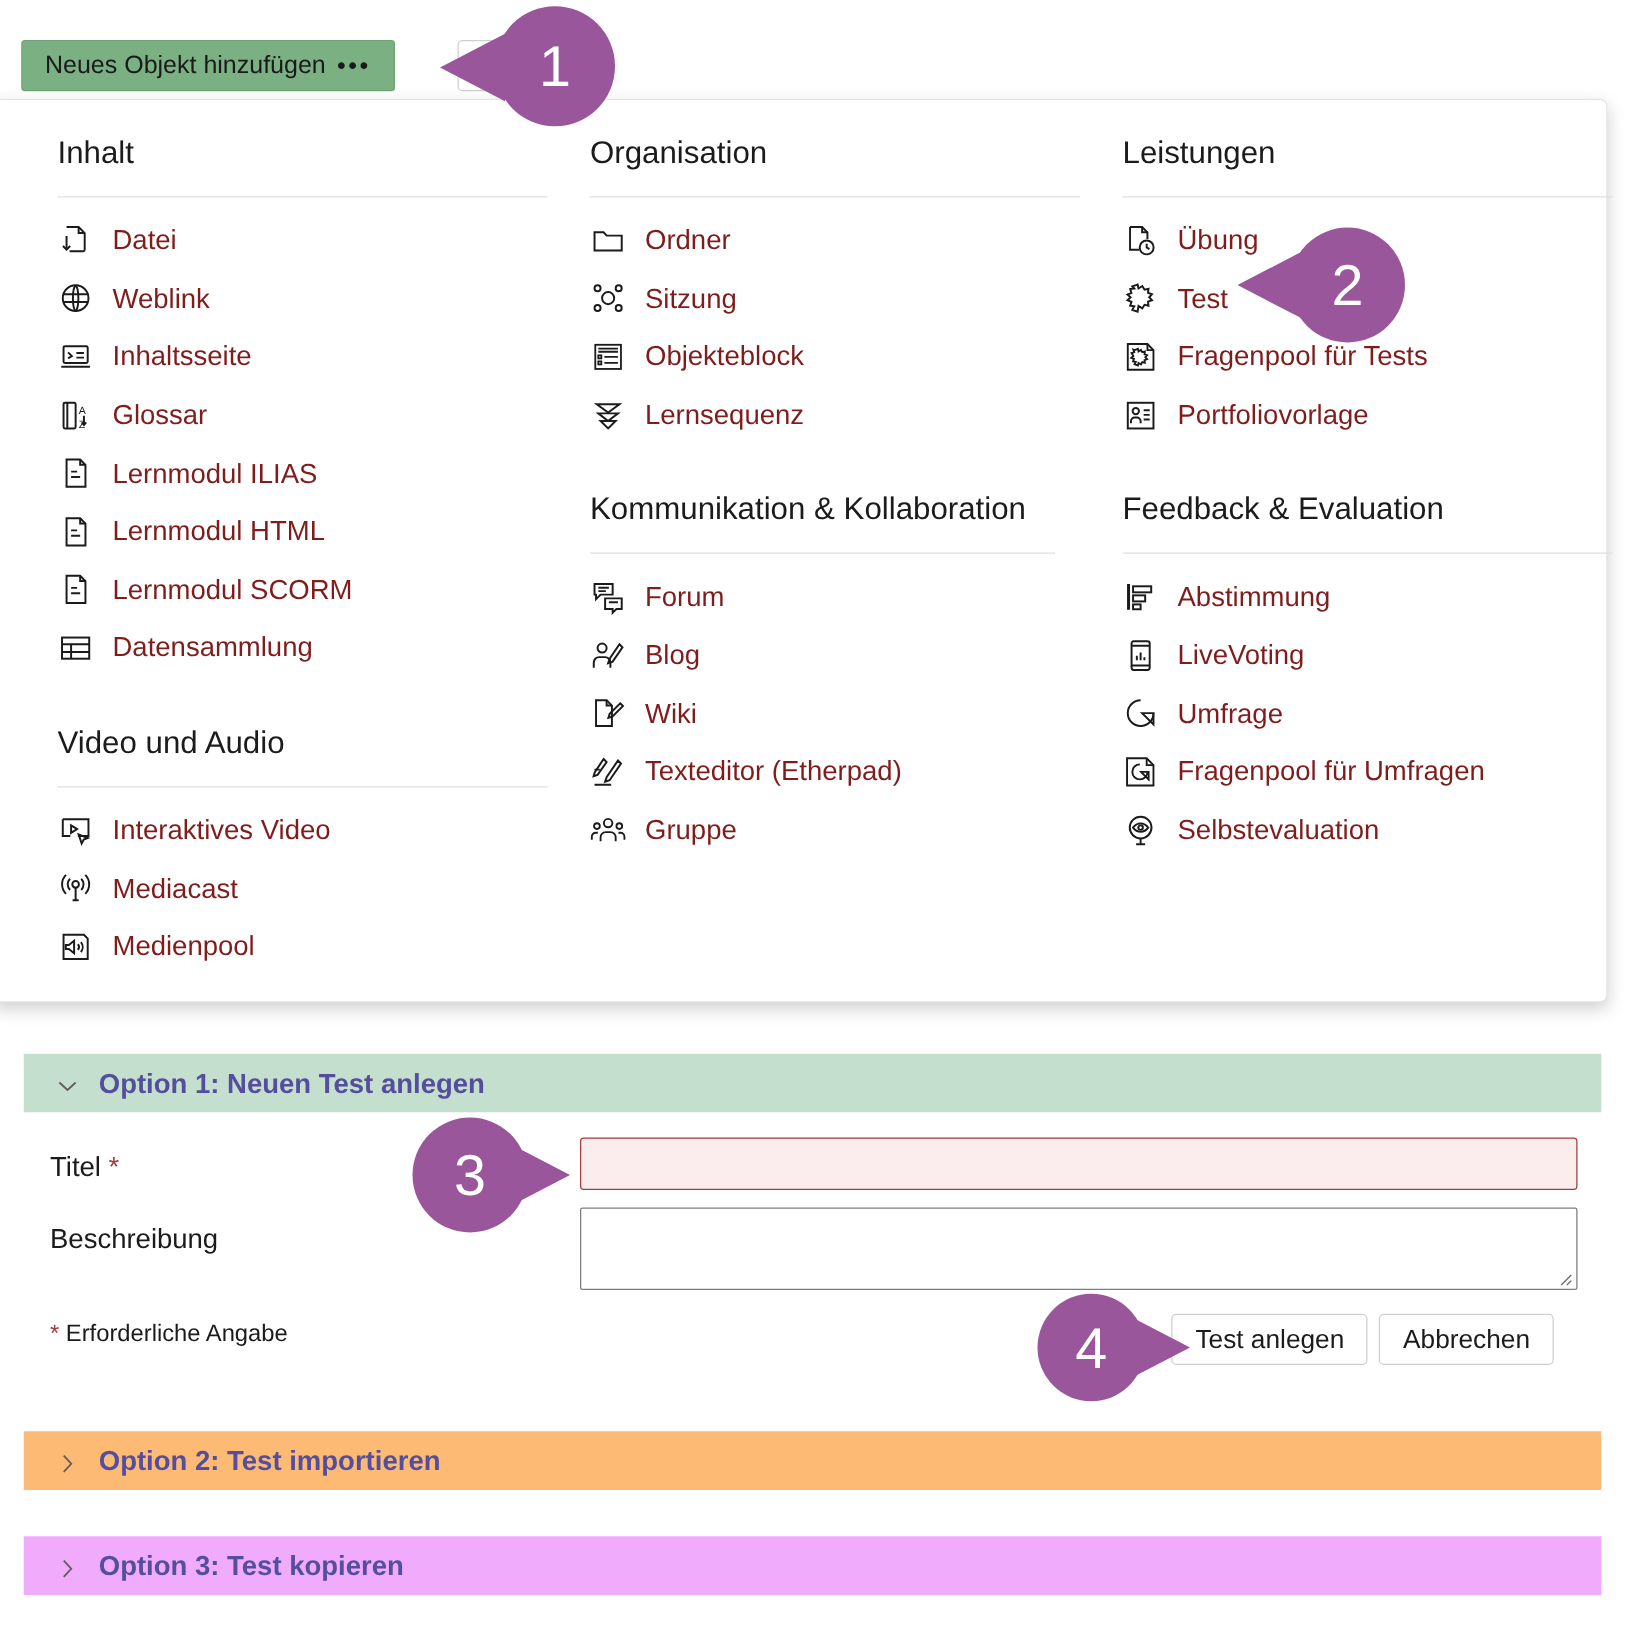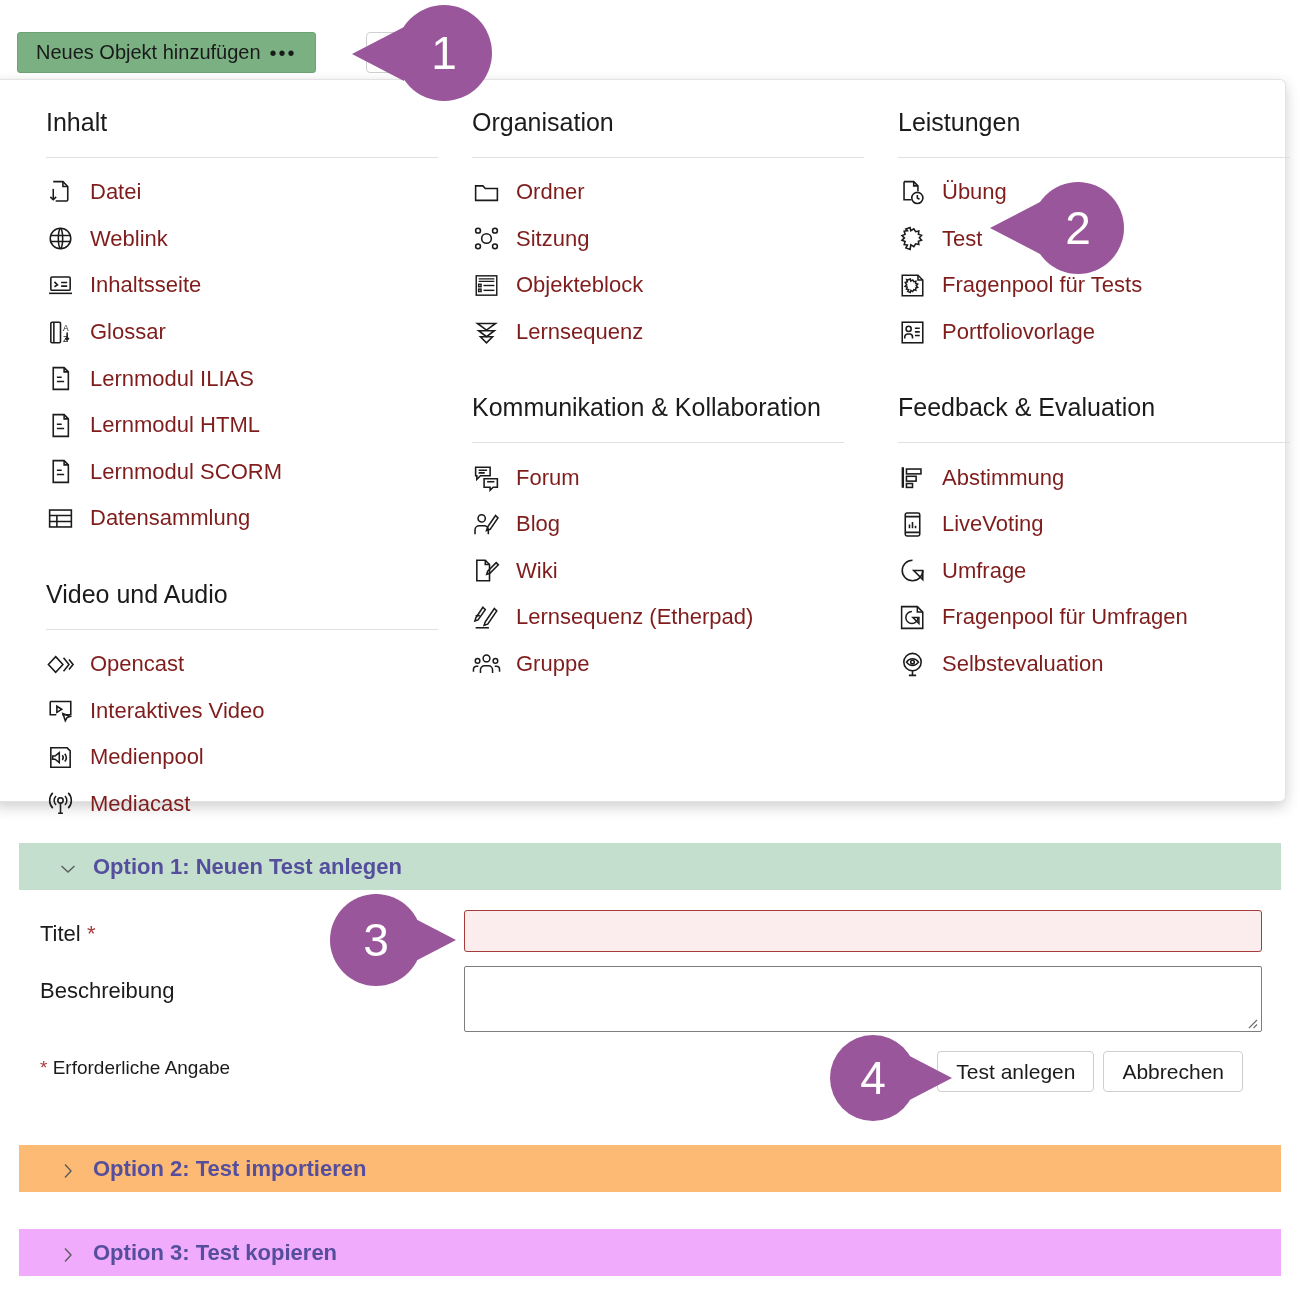--- a/index.html
+++ b/index.html
@@ -62,21 +62,21 @@
   .item .ico {
     width: 29px; height: 29px; flex: 0 0 29px;
     display: flex; align-items: center; justify-content: center;
   }
   .item .ico svg { display: block; }
 
   
   .opt-bar {
     position: absolute; left: 19px; width: 1262px;
     display: flex; align-items: center; gap: 16px;
-    padding-left: 40px; font-size: 22px; font-weight: bold; color: #544e9d;
+    padding-left: 26px; font-size: 22px; font-weight: bold; color: #544e9d;
   }
   .opt1 { top: 843px; height: 47px; background: #c5dfce; }
   .opt2 { top: 1145px; height: 47px; background: #fdba74; }
   .opt3 { top: 1229px; height: 47px; background: #f0abfc; }
   .chev { width: 18px; height: 18px; flex: 0 0 18px; }
 
   .form-body { position: absolute; left: 19px; top: 890px; width: 1262px; height: 240px; background:#fff; }
   .lbl { position: absolute; font-size: 22px; color: #1b1b1b; }
   .lbl .star { color: #a63b3b; }
   .lbl-titel { left: 21px; top: 31px; }
@@ -255,64 +255,54 @@
               </span>
             <span>Datensammlung</span>
           </div>
         </div>
 
         <div class="group-gap"></div>
 
         <div class="group-title">Video und Audio</div>
         <div class="items">
 
-          <div class="item">
-            <span class="ico">
-                <svg width="29" height="29" viewBox="0 0 24 24" fill="none" stroke="#1b1b1b" stroke-width="1.3">
-                  <path d="M8 5.5 14 12l-6 6.5L2 12z"></path>
-                  <path d="M14.5 6.5 19 12l-4.5 5.5"></path>
-                  <path d="M19 7.8 22.4 12 19 16.2"></path>
-                </svg>
-              </span>
-            <span>Opencast</span>
-          </div>
 
           <div class="item">
             <span class="ico">
                 <svg width="29" height="29" viewBox="0 0 24 24" fill="none" stroke="#1b1b1b" stroke-width="1.3">
                   <path d="M3.5 4.5h17v11h-7"></path>
                   <path d="M3.5 4.5v11h5"></path>
                   <path d="M9 8.5l4 2.5-4 2.5z"></path>
                   <path d="M14 14.5l2 6 1.4-2.6 2.6-1z"></path>
                 </svg>
               </span>
             <span>Interaktives Video</span>
           </div>
 
           <div class="item">
             <span class="ico">
                 <svg width="29" height="29" viewBox="0 0 24 24" fill="none" stroke="#1b1b1b" stroke-width="1.3">
-                  <path d="M4 4h13.5L20 6.5V20H4z"></path>
-                  <path d="M11 8 7.5 10.8H5.5v2.6h2L11 16.2z"></path>
-                  <path d="M13.5 10.2a3 3 0 0 1 0 3.8M15.5 8.8a5.2 5.2 0 0 1 0 6.6"></path>
-                </svg>
-              </span>
-            <span>Medienpool</span>
-          </div>
-
-          <div class="item">
-            <span class="ico">
-                <svg width="29" height="29" viewBox="0 0 24 24" fill="none" stroke="#1b1b1b" stroke-width="1.3">
                   <circle cx="12" cy="9.5" r="2.2"></circle>
                   <path d="M8.3 5.8a5.2 5.2 0 0 0 0 7.4M15.7 5.8a5.2 5.2 0 0 1 0 7.4"></path>
                   <path d="M5.6 3.2a9 9 0 0 0 0 12.6M18.4 3.2a9 9 0 0 1 0 12.6"></path>
                   <path d="M12 11.7V20M10 20h4"></path>
                 </svg>
               </span>
             <span>Mediacast</span>
+          </div>
+
+          <div class="item">
+            <span class="ico">
+                <svg width="29" height="29" viewBox="0 0 24 24" fill="none" stroke="#1b1b1b" stroke-width="1.3">
+                  <path d="M4 4h13.5L20 6.5V20H4z"></path>
+                  <path d="M11 8 7.5 10.8H5.5v2.6h2L11 16.2z"></path>
+                  <path d="M13.5 10.2a3 3 0 0 1 0 3.8M15.5 8.8a5.2 5.2 0 0 1 0 6.6"></path>
+                </svg>
+              </span>
+            <span>Medienpool</span>
           </div>
         </div>
       </div>
 
       <div class="col col-2">
         <div class="group-title">Organisation</div>
         <div class="items">
 
           <div class="item">
             <span class="ico">
@@ -403,21 +393,21 @@
 
           <div class="item">
             <span class="ico">
                 <svg width="29" height="29" viewBox="0 0 24 24" fill="none" stroke="#1b1b1b" stroke-width="1.3">
                   <path d="M3 10.5h3.5"></path>
                   <path d="M9 3.5l2 2-6 8.5-2.6.9.8-2.7z"></path>
                   <path d="M18.5 4.5l2 2-7.5 11-3 1 1-3z"></path>
                   <path d="M3 20.5h11"></path>
                 </svg>
               </span>
-            <span>Lernsequenz (Etherpad)</span>
+            <span>Texteditor (Etherpad)</span>
           </div>
 
           <div class="item">
             <span class="ico">
                 <svg width="29" height="29" viewBox="0 0 24 24" fill="none" stroke="#1b1b1b" stroke-width="1.25">
                   <circle cx="12" cy="7" r="2.8"></circle>
                   <path d="M7 19v-2.6A3.4 3.4 0 0 1 10.4 13h3.2A3.4 3.4 0 0 1 17 16.4V19"></path>
                   <circle cx="4.6" cy="9" r="1.9"></circle>
                   <path d="M1.2 18v-2a2.6 2.6 0 0 1 2.6-2.6h1.4"></path>
                   <circle cx="19.4" cy="9" r="1.9"></circle>

